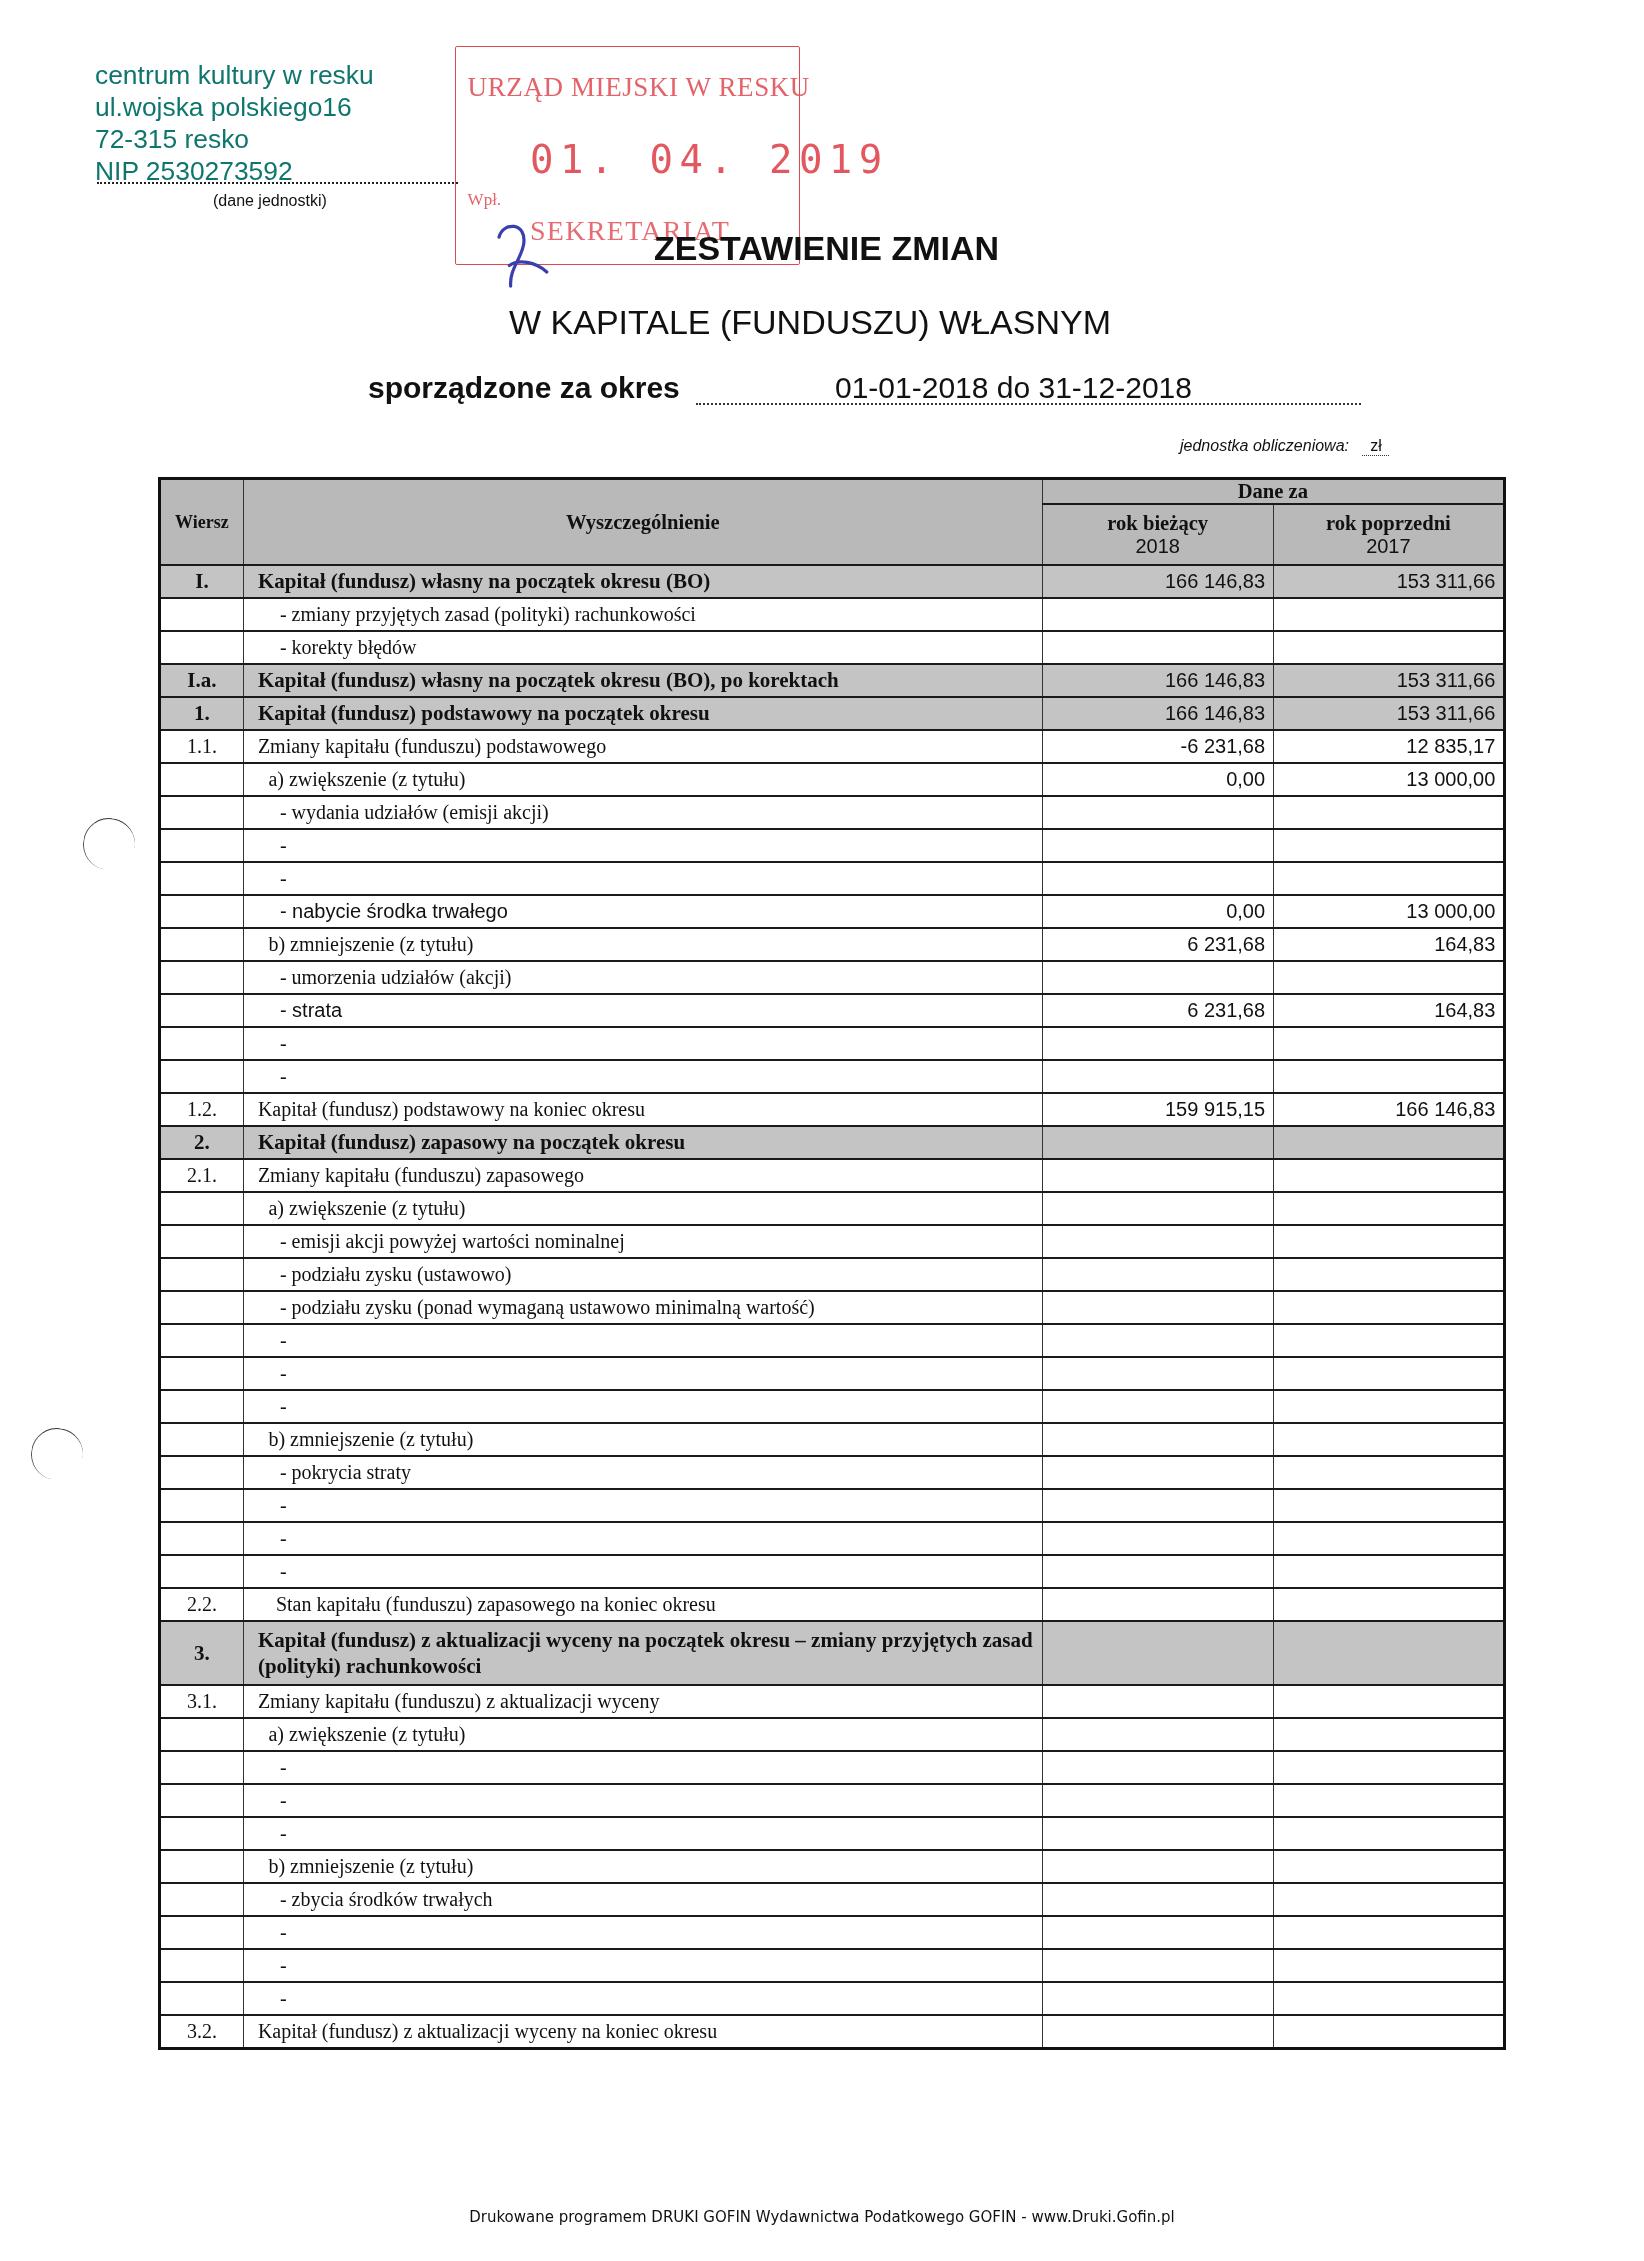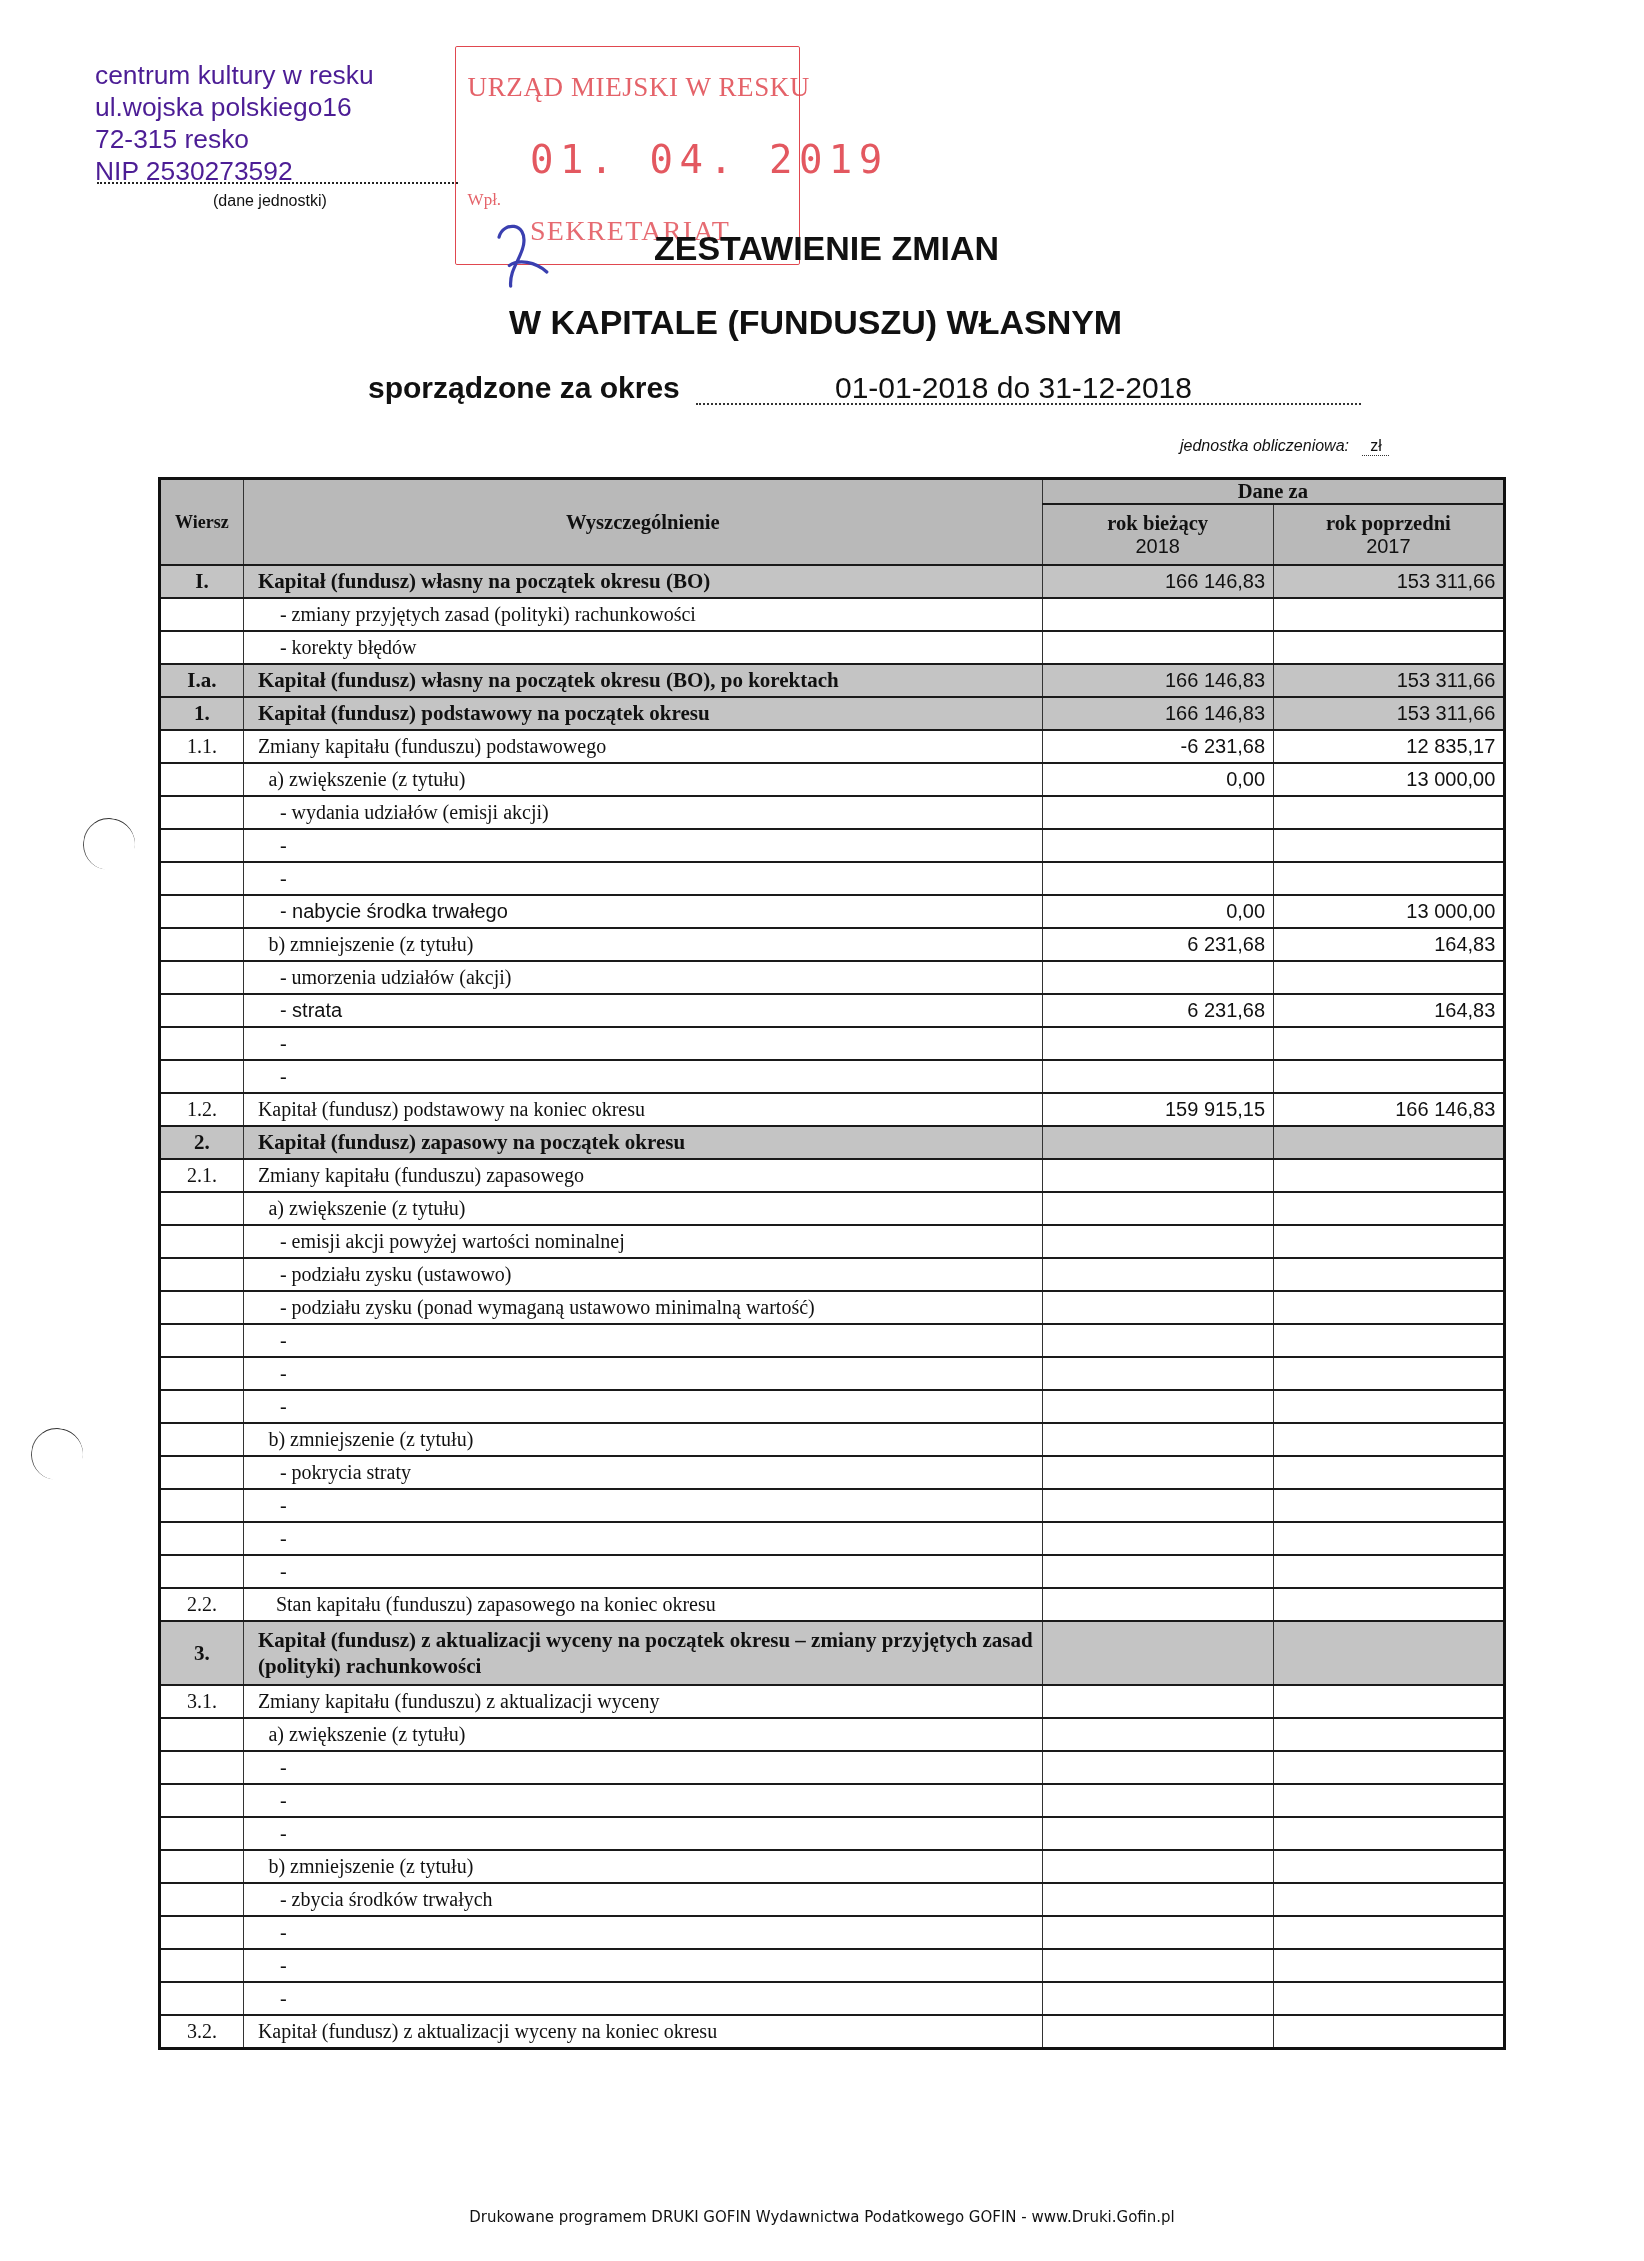--- a/index.html
+++ b/index.html
@@ -1,32 +1,32 @@
 <!DOCTYPE html>
 <html style="font-size:10.3px"><head>
 <meta charset="utf-8">
 <style>
   * { box-sizing: border-box; margin: 0; padding: 0; }
   html, body { width: 1644px; height: 2261px; background: #ffffff; }
   body { position: relative; overflow: hidden; font-family: "Liberation Serif", serif; color: #111; }
 
-  .unit-info { position: absolute; left: 95px; top: 59px; font-family: "Liberation Sans", sans-serif; font-size: 26.4px; line-height: 32px; color: #4c1d95; }
+  .unit-info { position: absolute; left: 95px; top: 59px; font-family: "Liberation Sans", sans-serif; font-size: 26.4px; line-height: 32px; color: #0f766e; }
   .unit-info .line { display: block; white-space: nowrap; }
   .unit-dots { position: absolute; left: 97px; top: 182px; width: 361px; border-bottom: 2.6px dotted #222; }
   .unit-caption { position: absolute; left: 213px; top: 192px; font-family: "Liberation Sans", sans-serif; font-size: 16px; color: #111; }
 
   .stamp { position: absolute; left: 455px; top: 46px; width: 345px; height: 219px; border: 1.9px solid #e0474f; border-radius: 1.9px; color: #e0474f; font-family: "Liberation Serif", serif; }
   .stamp .s-title { position: absolute; left: 11.6px; top: 24.5px; font-size: 27px; letter-spacing: 0.6px; white-space: nowrap; opacity: 0.85; }
   .stamp .s-wpl { position: absolute; left: 11.6px; top: 102px; font-size: 17px; opacity: 0.85; margin-top: 41px; }
   .stamp .s-date { position: absolute; left: 74px; top: 90px; font-family: "DejaVu Sans Mono", monospace; font-size: 39px; letter-spacing: 6.4px; white-space: nowrap; opacity: 0.9; }
   .stamp .s-sek { position: absolute; left: 74px; top: 168px; font-size: 28px; letter-spacing: 1.3px; opacity: 0.8; }
   .signature { position: absolute; left: 490px; top: 219px; width: 71px; height: 71px; }
 
   .title1 { position: absolute; left: 654px; top: 229px; font-family: "Liberation Sans", sans-serif; font-weight: bold; font-size: 34px; white-space: nowrap; }
-  .title2 { position: absolute; left: 509px; top: 303px; font-family: "Liberation Sans", sans-serif; font-weight: bold; font-size: 34px; white-space: nowrap; }
+  .title2 { position: absolute; left: 509px; top: 303px; font-family: "Liberation Sans", sans-serif; font-weight: normal; font-size: 34px; white-space: nowrap; }
   .period-row { position: absolute; left: 368px; top: 371px; width: 993px; height: 39px; font-family: "Liberation Sans", sans-serif; font-weight: bold; font-size: 30px; white-space: nowrap; }
   .period-row .label { position: absolute; left: 0; top: 0; }
   .period-row .dots { position: absolute; left: 328px; right: 0; top: 32px; border-bottom: 2.6px dotted #333; }
   .period-row .value { position: absolute; left: 467px; top: 0; font-weight: normal; font-size: 30px; }
 
   .unit-measure { position: absolute; left: 1180px; top: 437px; font-family: "Liberation Sans", sans-serif; font-style: italic; font-size: 16px; white-space: nowrap; }
   .unit-measure .currency { font-style: normal; margin-left: 9px; display: inline-block; border-bottom: 1.9px dotted #333; padding: 0 7.7px; }
 
   table.report { position: absolute; left: 158px; top: 477px; width: 1348px; border-collapse: collapse; font-family: "Liberation Serif", serif; font-size: 20px; }
   table.report col.c-row { width: 84px; }

